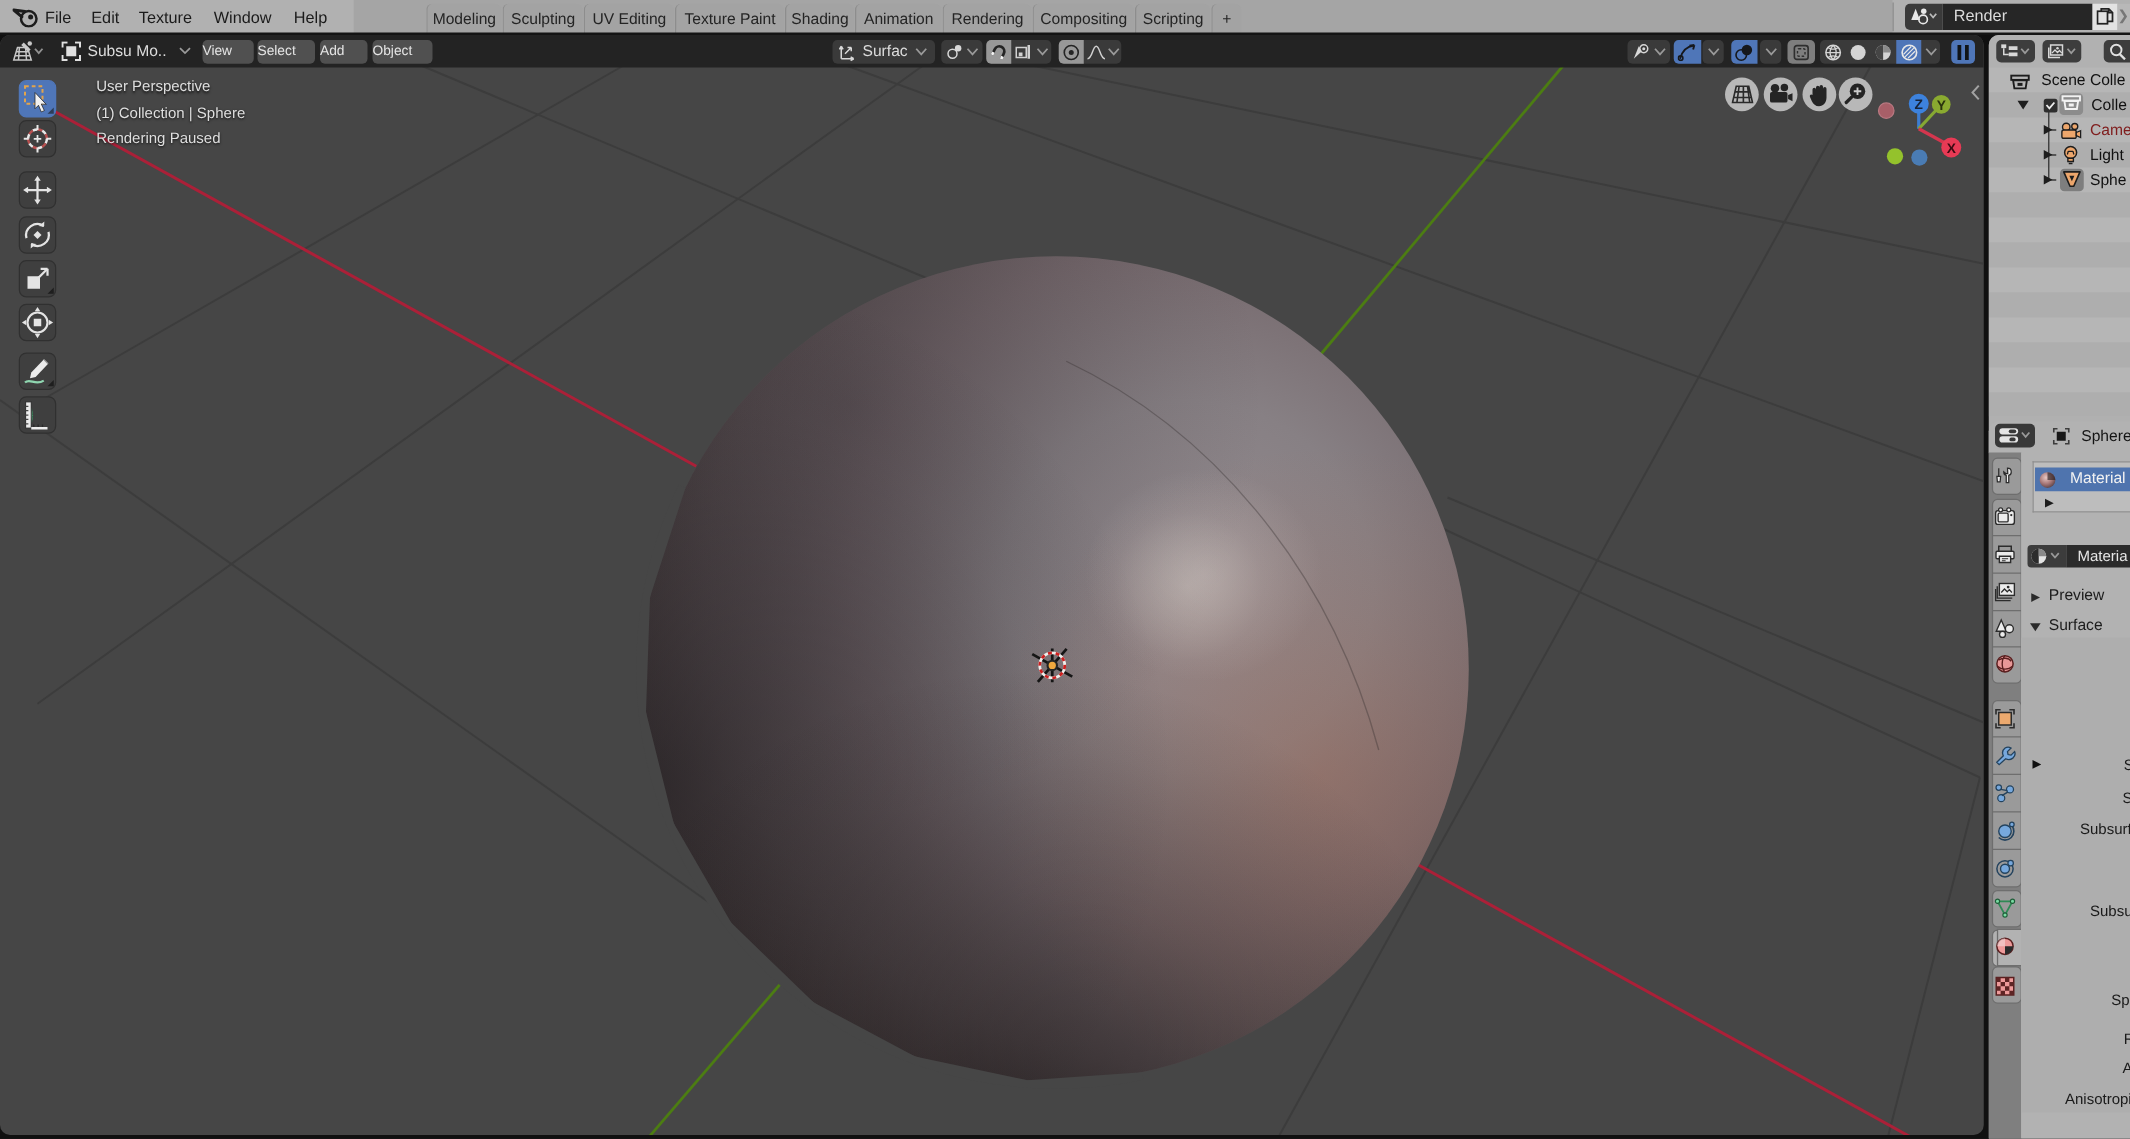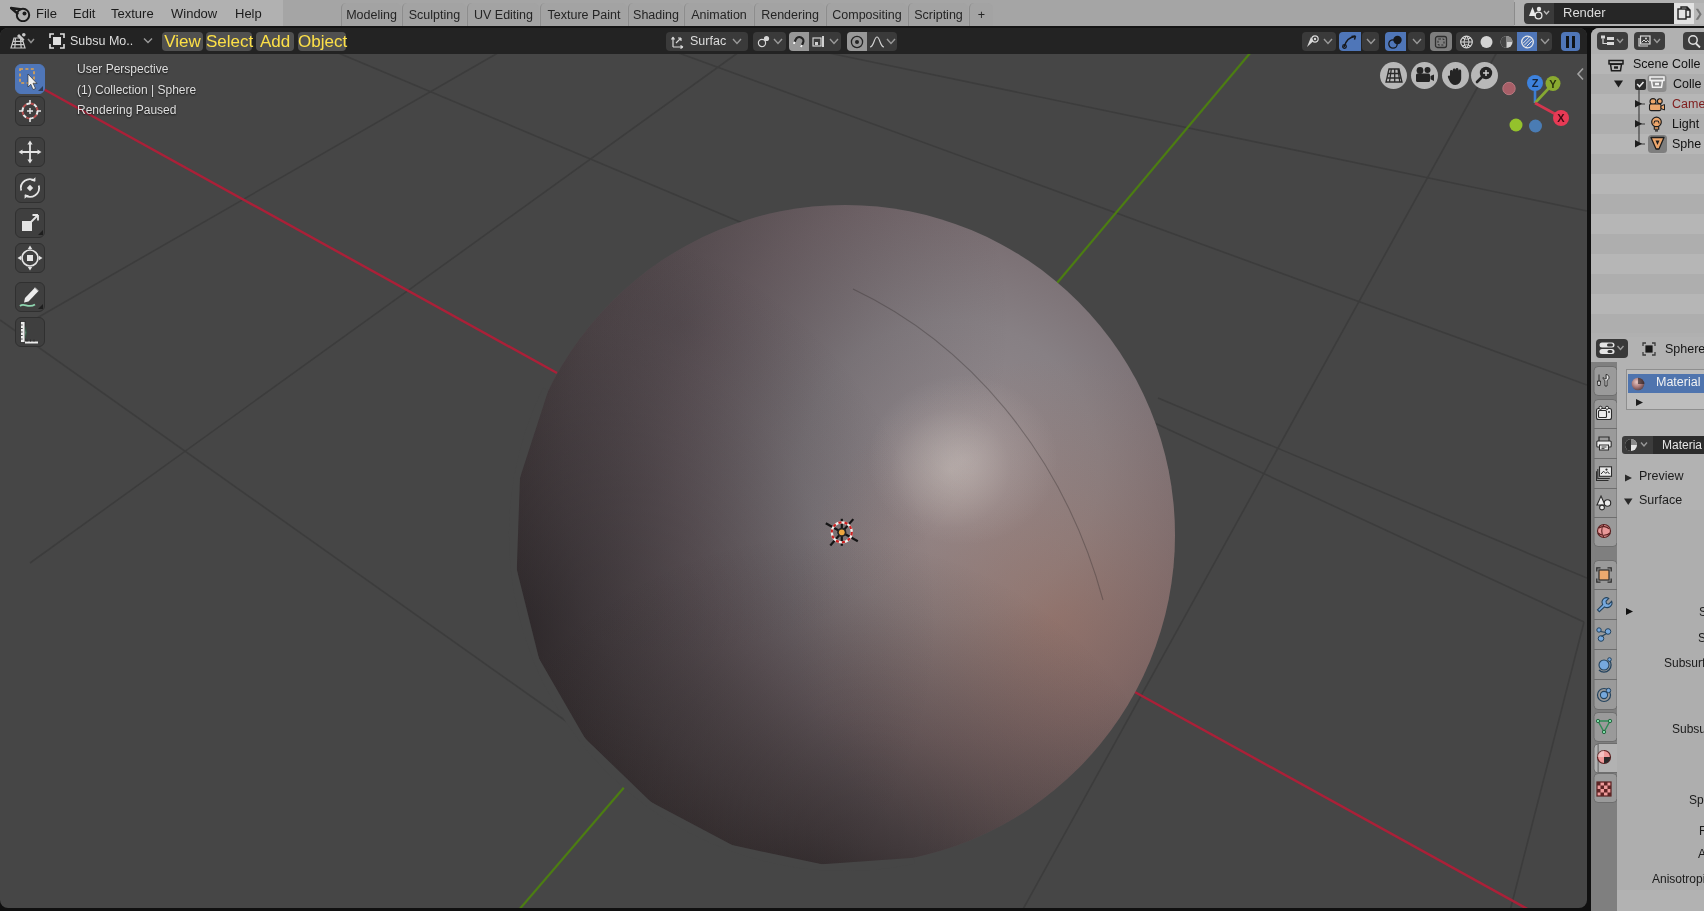--- a/index.html
+++ b/index.html
@@ -8,21 +8,21 @@
 #stage { position:relative; width:1704px; height:911px; }
 
 #topbar { position:absolute; left:0; top:0; width:1704px; height:27px; background:#b1b1b1; }
 #topbar .menu { position:absolute; top:0; height:43px; line-height:27px; color:#1b1b1b; font-size:13px; }
 #tabstrip { position:absolute; left:283px; top:0; height:27px; width:1231px; background:#a5a5a5; }
 .wtab { position:absolute; top:3px; height:24px; line-height:24px; font-size:12.5px; color:#242424; text-align:center; background:#a3a3a3; border-radius:5px 5px 0 0; border-left:1px solid #8d8d8d; }
 .wtab.active { background:#d4d4d4; color:#000000; border-left:none;margin-top:30px; }
 
 #viewport { position:absolute; left:0px; top:28px; width:1587px; height:880px; background:#464646; border-radius:8px; overflow:hidden; }
 #vpheader { position:absolute; left:0; top:0; width:100%; height:26px; background:#232323; }
-.hbtn { position:absolute; top:4px; height:19px; border-radius:4px; background:#505050; color:#fde047; font-size:17px; line-height:19px; text-align:center; }
+.hbtn { position:absolute; top:4px; height:19px; border-radius:4px; background:#505050; color:#e5e5e5; font-size:11px; line-height:19px; }
 .dgroup { position:absolute; top:4px; height:19px; border-radius:4px; background:#3a3a3a; }
 
 .tbtn { position:absolute; left:15px; width:30px; height:30px; background:#3f3f3f; border-radius:6px; border:1px solid #303030; }
 .tbtn.active { background:#4f76b8; border-color:#4f76b8; }
 
 .vptext { position:absolute; left:77px; color:#dfdfdf; font-size:12px; text-shadow:0 1px 2px rgba(0,0,0,0.8); }
 
 .navc { position:absolute; width:27px; height:27px; border-radius:50%; background:#b8b8b8; }
 
 #outliner { position:absolute; left:1591px; top:28px; width:113px; height:342px; background:#b0b0b0; border-radius:8px 0 0 8px; overflow:hidden; }

